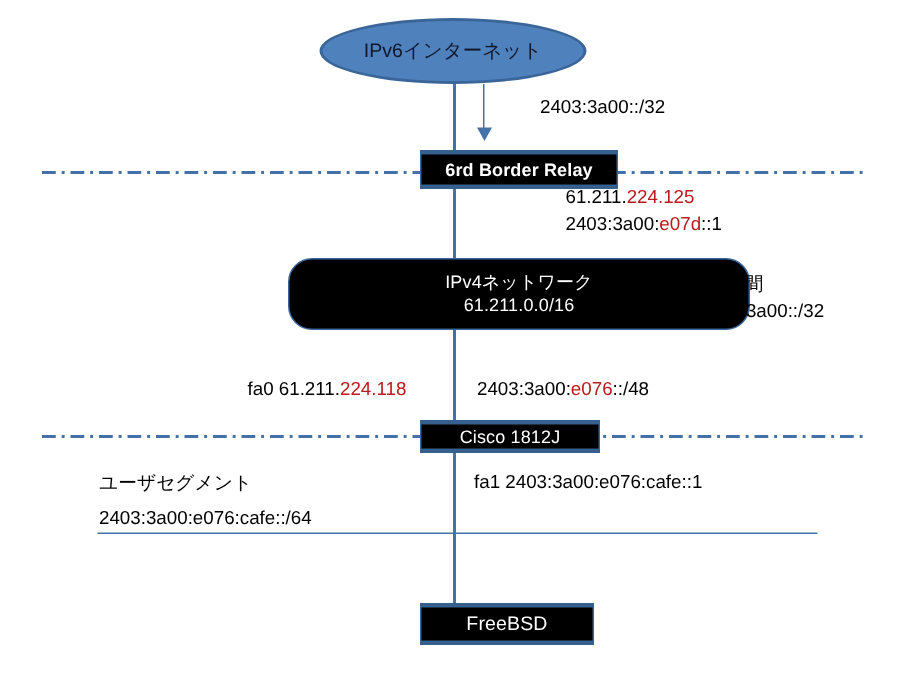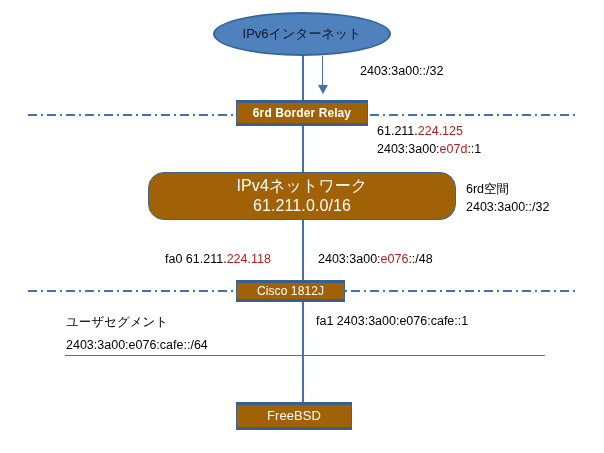--- a/index.html
+++ b/index.html
@@ -13,31 +13,32 @@
     height: 453px;
     background: #ffffff;
     font-family: "Liberation Sans", "DejaVu Sans", sans-serif;
     overflow: hidden;
   }
 
   
   .node-box {
     position: absolute;
     box-sizing: border-box;
-    background: #a16207;
+    background: #000000;
     border: 1px solid #3A6598;
     color: #ffffff;
     display: flex;
     flex-direction: column;
     align-items: center;
     justify-content: center;
     text-align: center;
     line-height: 1.25;
     letter-spacing: 0.1px;
     z-index: 5;
+    margin-left: 44px;
   }
   .node-box.flat {
     border-top: 3px solid #36618E;
     border-bottom: 3px solid #36618E;
   }
   .node-box.rounded {
     border-radius: 16px;
     border: 1px solid #3A6598;
   }
   .node-ellipse {
@@ -127,26 +128,26 @@
   <div class="arrow-head" style="left:318px; top:85px;"></div>
 
   <div class="node-ellipse" style="left:213px; top:12px; width:178px; height:44px; font-size:13px;">
     <span>IPv6インターネット</span>
   </div>
 
   <div class="node-box flat" style="left:236px; top:100px; width:132px; height:26px; font-size:12px; font-weight:bold;">
     <span>6rd Border Relay</span>
   </div>
 
-  <div class="node-box rounded" style="left:148px; top:172px; width:308px; height:48px; font-size:16px;">
+  <div class="node-box rounded" style="left:148px; top:172px; width:308px; height:48px; font-size:12px;">
     <span>IPv4ネットワーク</span>
     <span>61.211.0.0/16</span>
   </div>
 
-  <div class="node-box flat" style="left:236px; top:280px; width:109px; height:22px; font-size:12px;">
+  <div class="node-box flat" style="left:236px; top:280px; width:120px; height:22px; font-size:12px;">
     <span>Cisco 1812J</span>
   </div>
 
   <div class="node-box flat" style="left:236px; top:402px; width:116px; height:28px; font-size:13px;">
     <span>FreeBSD</span>
   </div>
 
   <div class="label" style="left:360px; top:64px; font-size:12.5px;">
     <span>2403:3a00::/32</span>
   </div>

